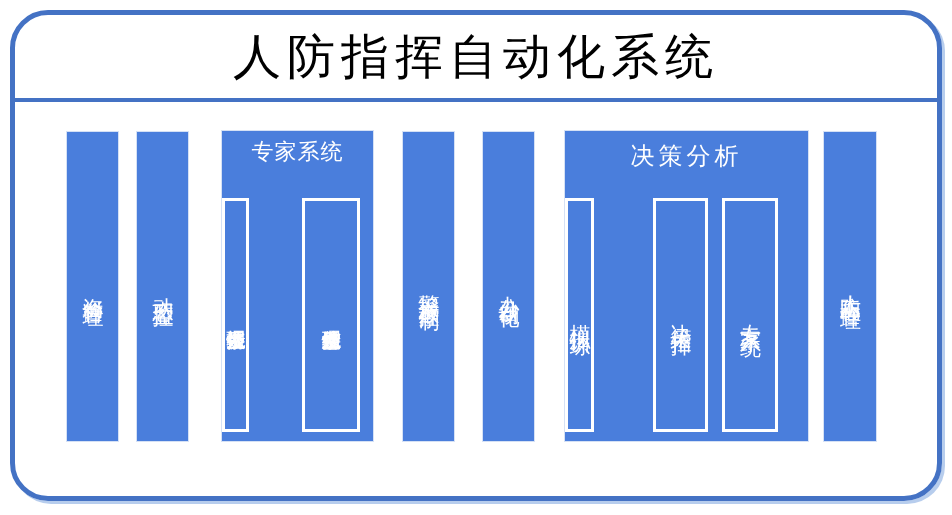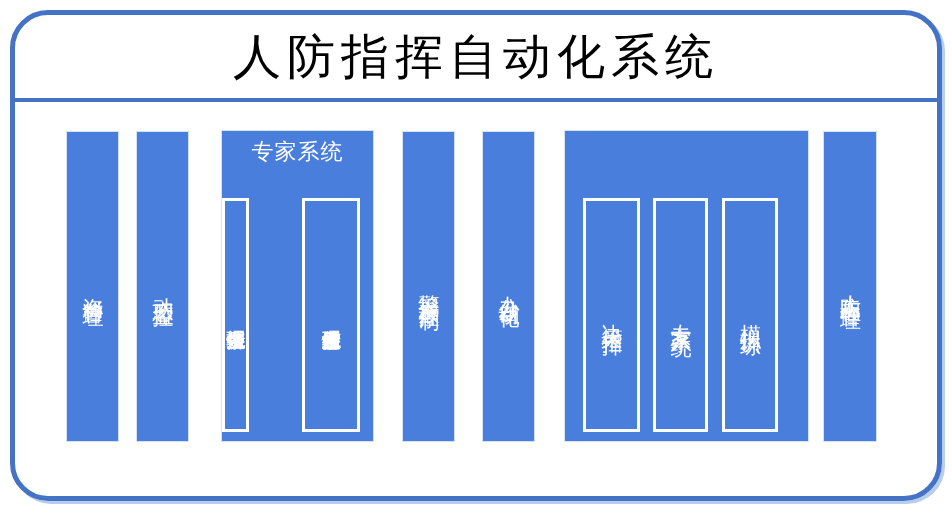--- a/index.html
+++ b/index.html
@@ -132,20 +132,21 @@
 
   <div class="bar" id="bar-jingbao">
     <span class="vtext">警报发放控制</span>
   </div>
 
   <div class="bar" id="bar-bangong">
     <span class="vtext">办公自动化</span>
   </div>
 
   <div class="group" id="group-juece">
+    <div class="group-title one-line">决策分析</div>
     <div class="subbox">
       <span class="vtext roomy">决策指挥</span>
     </div>
     <div class="subbox">
       <span class="vtext roomy">专家系统</span>
     </div>
     <div class="subbox">
       <span class="vtext roomy">模拟训练</span>
     </div>
   </div>

